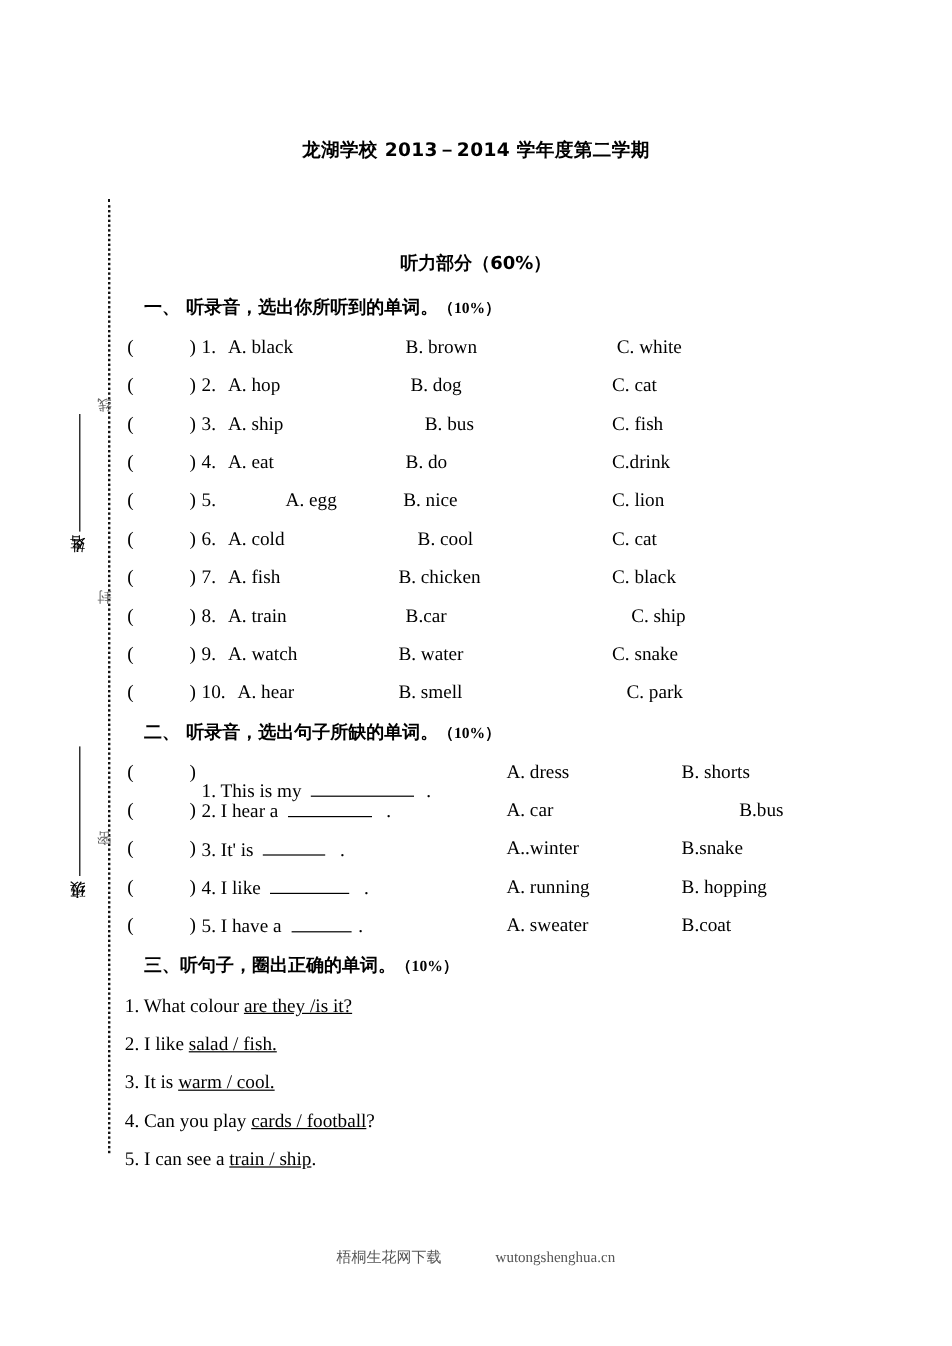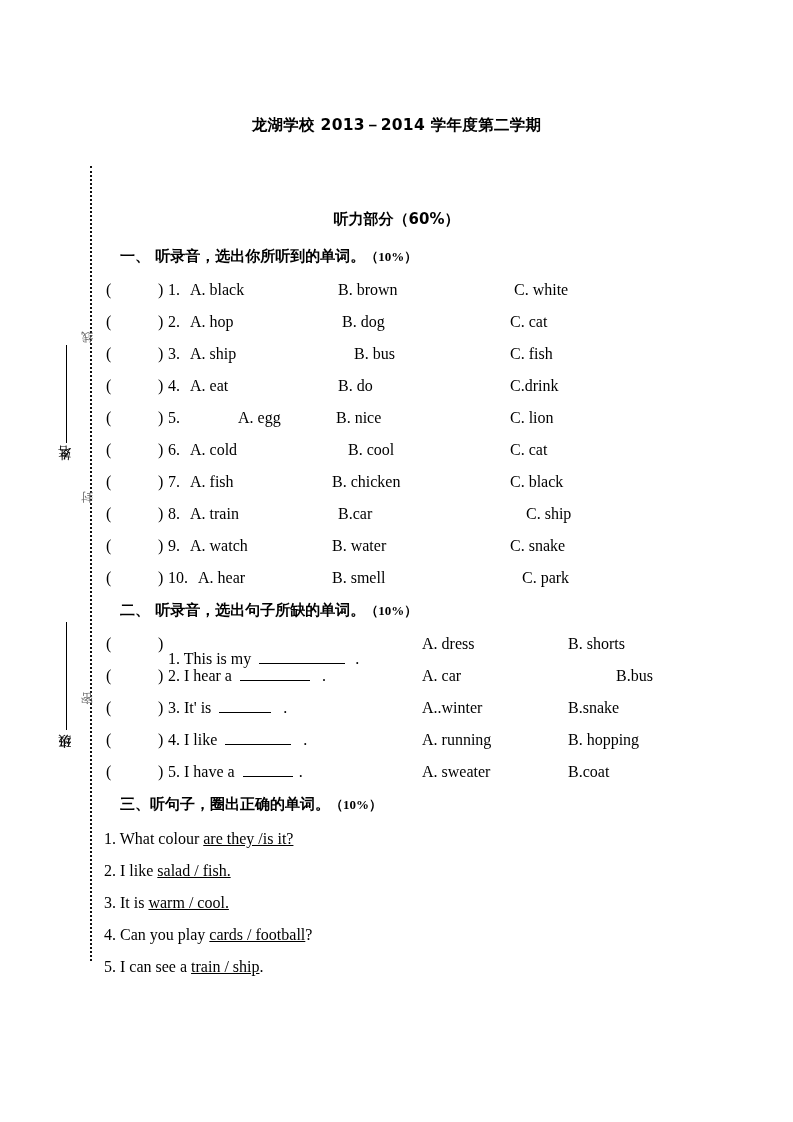--- a/index.html
+++ b/index.html
@@ -333,13 +333,17 @@
         <span class="opt" style="left: 462px; top: 0px;">B.coat</span>
       </div>
       <div class="sec-heading" style="top: 795px;"><span>三、听句子，圈出正确的单词。</span><span class="pct">（10%）</span></div>
       <div class="s3-row" style="top: 830px;"><span>1.</span> <span>What colour </span><span class="under">are they /is it?</span><span></span></div>
       <div class="s3-row" style="top: 862px;"><span>2.</span> <span>I like </span><span class="under">salad / fish.</span><span></span></div>
       <div class="s3-row" style="top: 894px;"><span>3.</span> <span>It is </span><span class="under">warm / cool.</span><span></span></div>
       <div class="s3-row" style="top: 926px;"><span>4.</span> <span>Can you play </span><span class="under">cards / football</span><span>?</span></div>
       <div class="s3-row" style="top: 958px;"><span>5.</span> <span>I can see a </span><span class="under">train / ship</span><span>.</span></div>
     </div>
 
+  <div class="footer">
+    <span>梧桐生花网下载</span>
+    <span class="site">wutongshenghua.cn</span>
+  </div>
 </div>
 
 </body></html>

